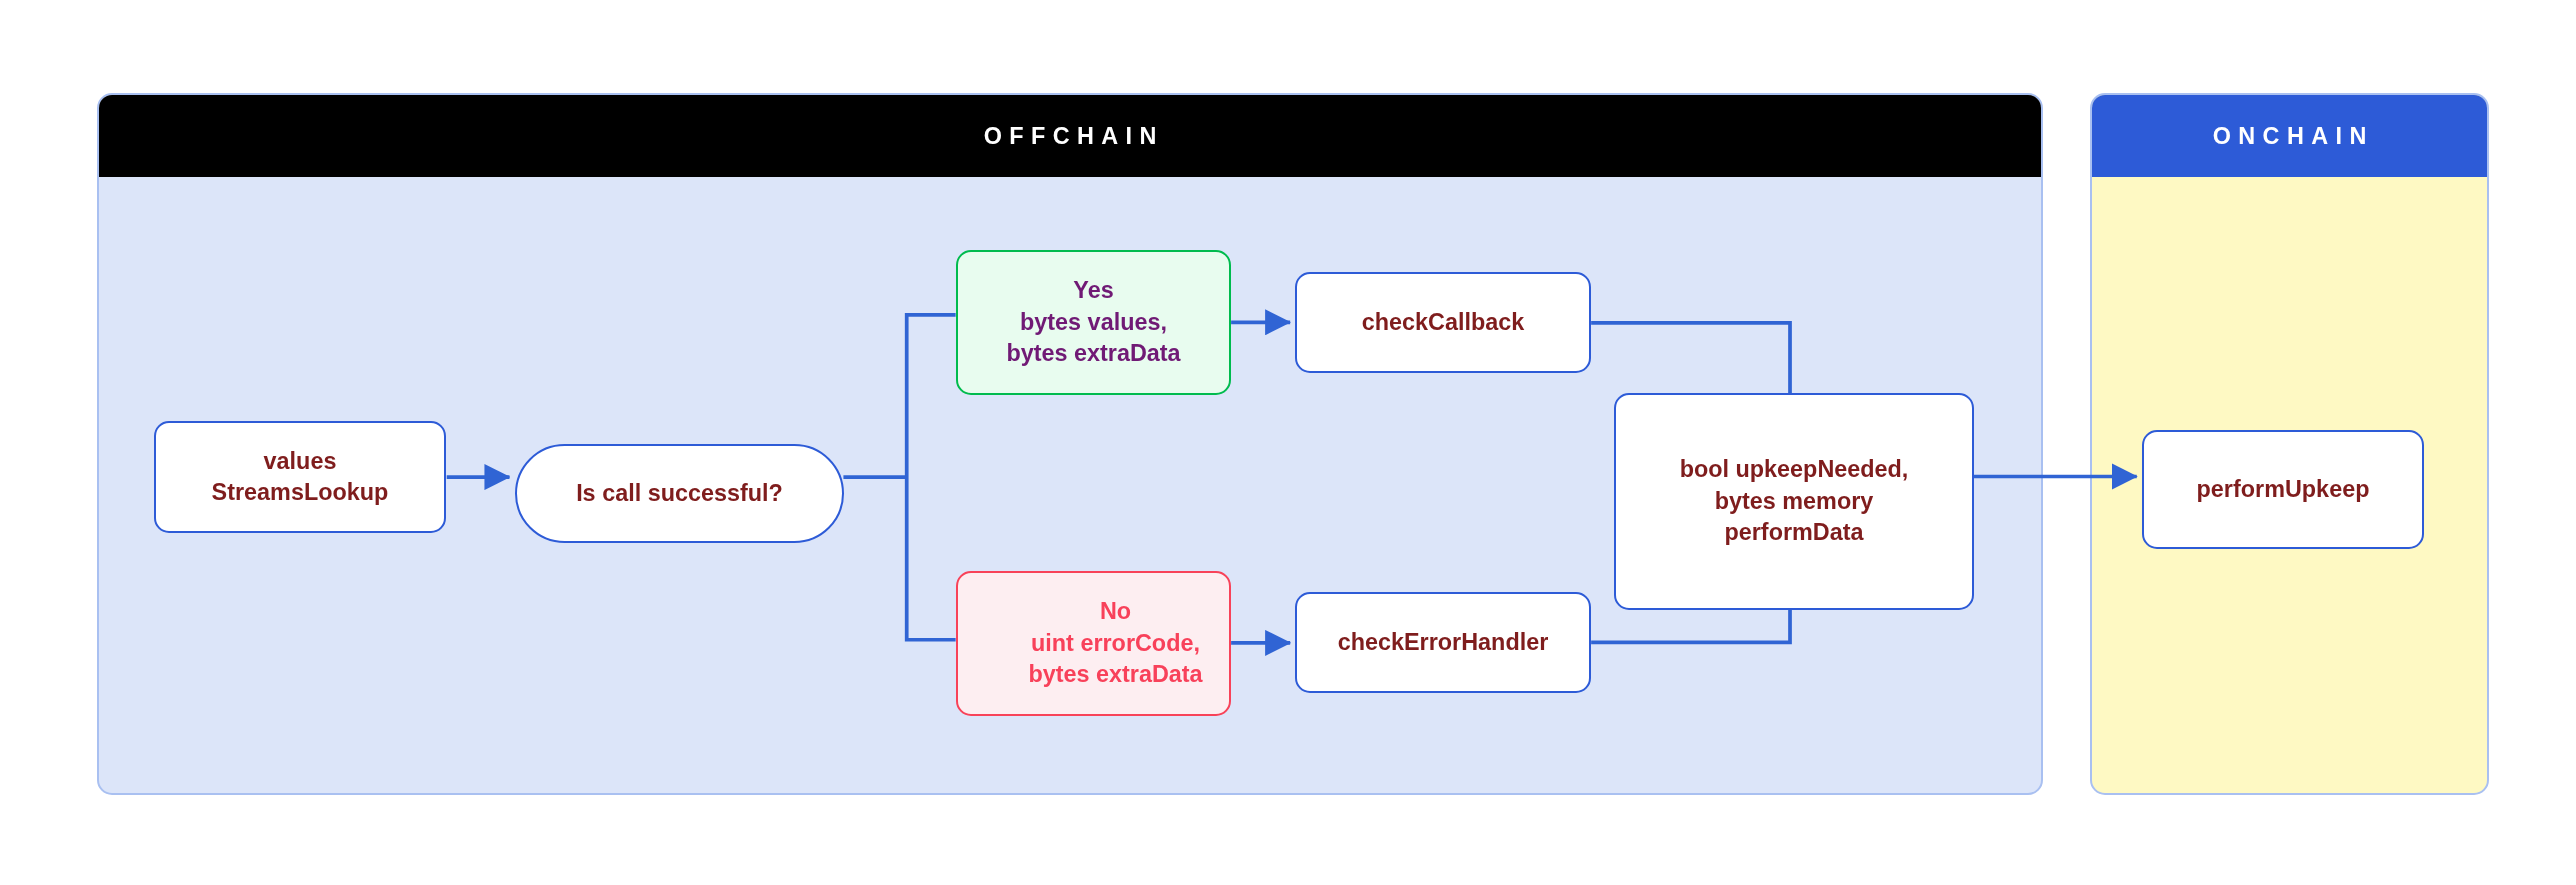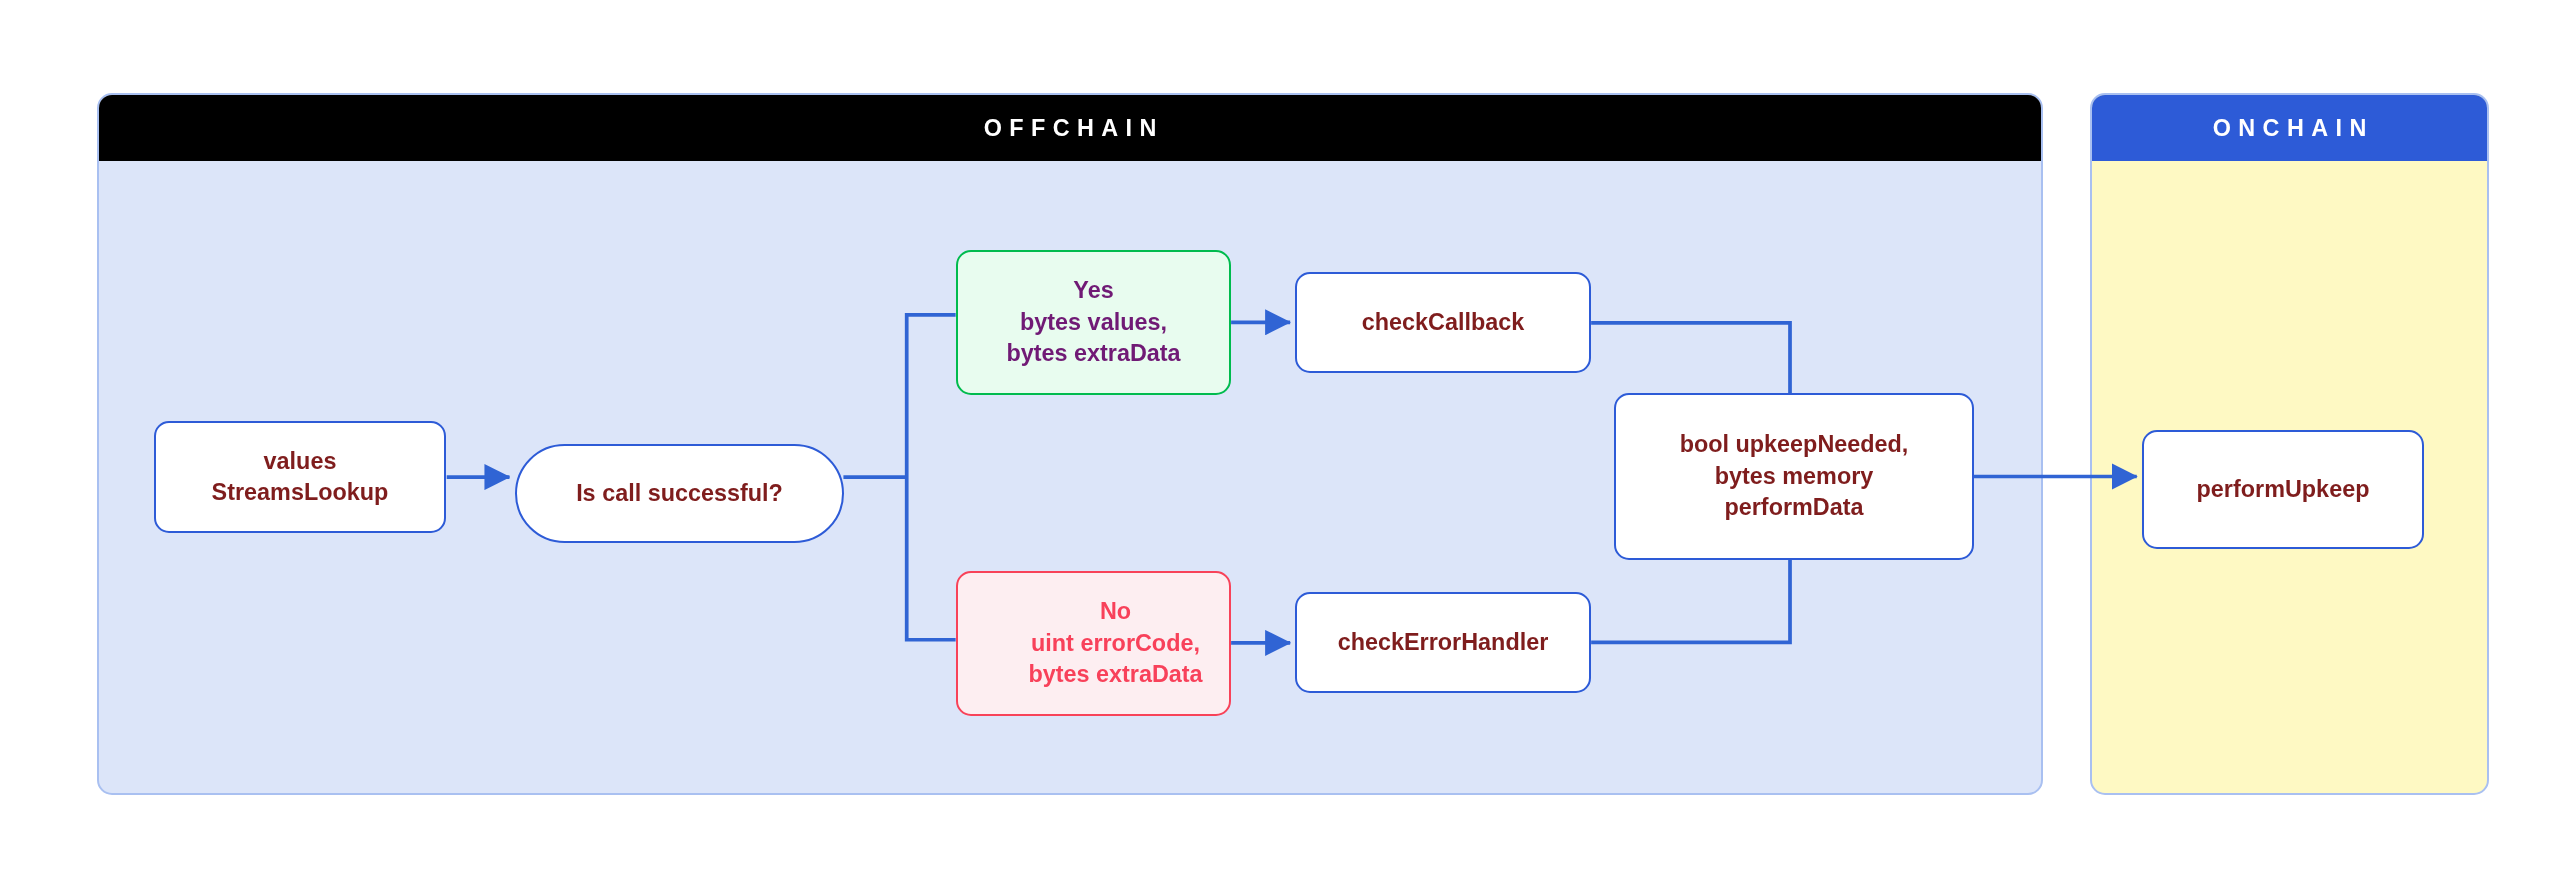--- a/index.html
+++ b/index.html
@@ -6,21 +6,21 @@
   body{width:2576px;height:886px;font-family:"Liberation Sans",sans-serif;overflow:hidden;}
   #stage{position:relative;width:2576px;height:886px;background:#ffffff;}
 
   
   .panel{position:absolute;box-sizing:border-box;border-radius:15px;overflow:hidden;}
   #offchain-panel{left:97px;top:93px;width:1946px;height:702px;
         background:#dce5f9;border:2.1px solid #a9c0f1;}
   #onchain-panel{left:2090px;top:93px;width:399px;height:702px;
         background:#fef9c3;border:2.1px solid #a9c0f1;}
 
-  .panel-header{position:absolute;left:0;top:0;width:100%;height:66px;
+  .panel-header{position:absolute;left:0;top:0;width:100%;height:82px;
         display:flex;align-items:center;justify-content:center;}
   #offchain-header{background:#000000;}
   #onchain-header{background:#2d5bd7;}
   .panel-header .label{color:#ffffff;font-size:23.4px;font-weight:600;letter-spacing:7.4px;
         text-indent:7.4px;font-family:"Liberation Sans",sans-serif;}
 
   
   #wires{position:absolute;left:0;top:0;width:2576px;height:886px;pointer-events:none;}
 
   
@@ -35,21 +35,21 @@
   .node.green .txt{color:#701a75;}
   .node.red{background:#fdeef1;border-color:#f84259;padding-left:44px;}
   .node.red .txt{color:#f8415a;}
 
   #node-revert      {left:154px;  top:421px;  width:292px;  height:112px;}
   #node-decision    {left:515px;  top:428px;  width:329px;  height:99px;}
   #node-yes         {left:956px; top:250px;  width:275px;  height:145px;}
   #node-no          {left:956px; top:571px; width:275px;  height:145px;}
   #node-callback    {left:1295px; top:272px;  width:296px;  height:101px;}
   #node-errhandler  {left:1295px; top:592px; width:296px;  height:101px;}
-  #node-upkeepneeded{left:1614px; top:393px;  width:360px;  height:167px;}
+  #node-upkeepneeded{left:1614px; top:393px;  width:360px;  height:217px;}
   #node-performupkeep{left:2142px;top:430px;  width:282px;  height:119px;}
 </style>
 </head>
 <body>
 
 <div id="stage">
 
   <div class="panel" id="offchain-panel">
     <div class="panel-header" id="offchain-header">
       <span class="label">OFFCHAIN</span>

